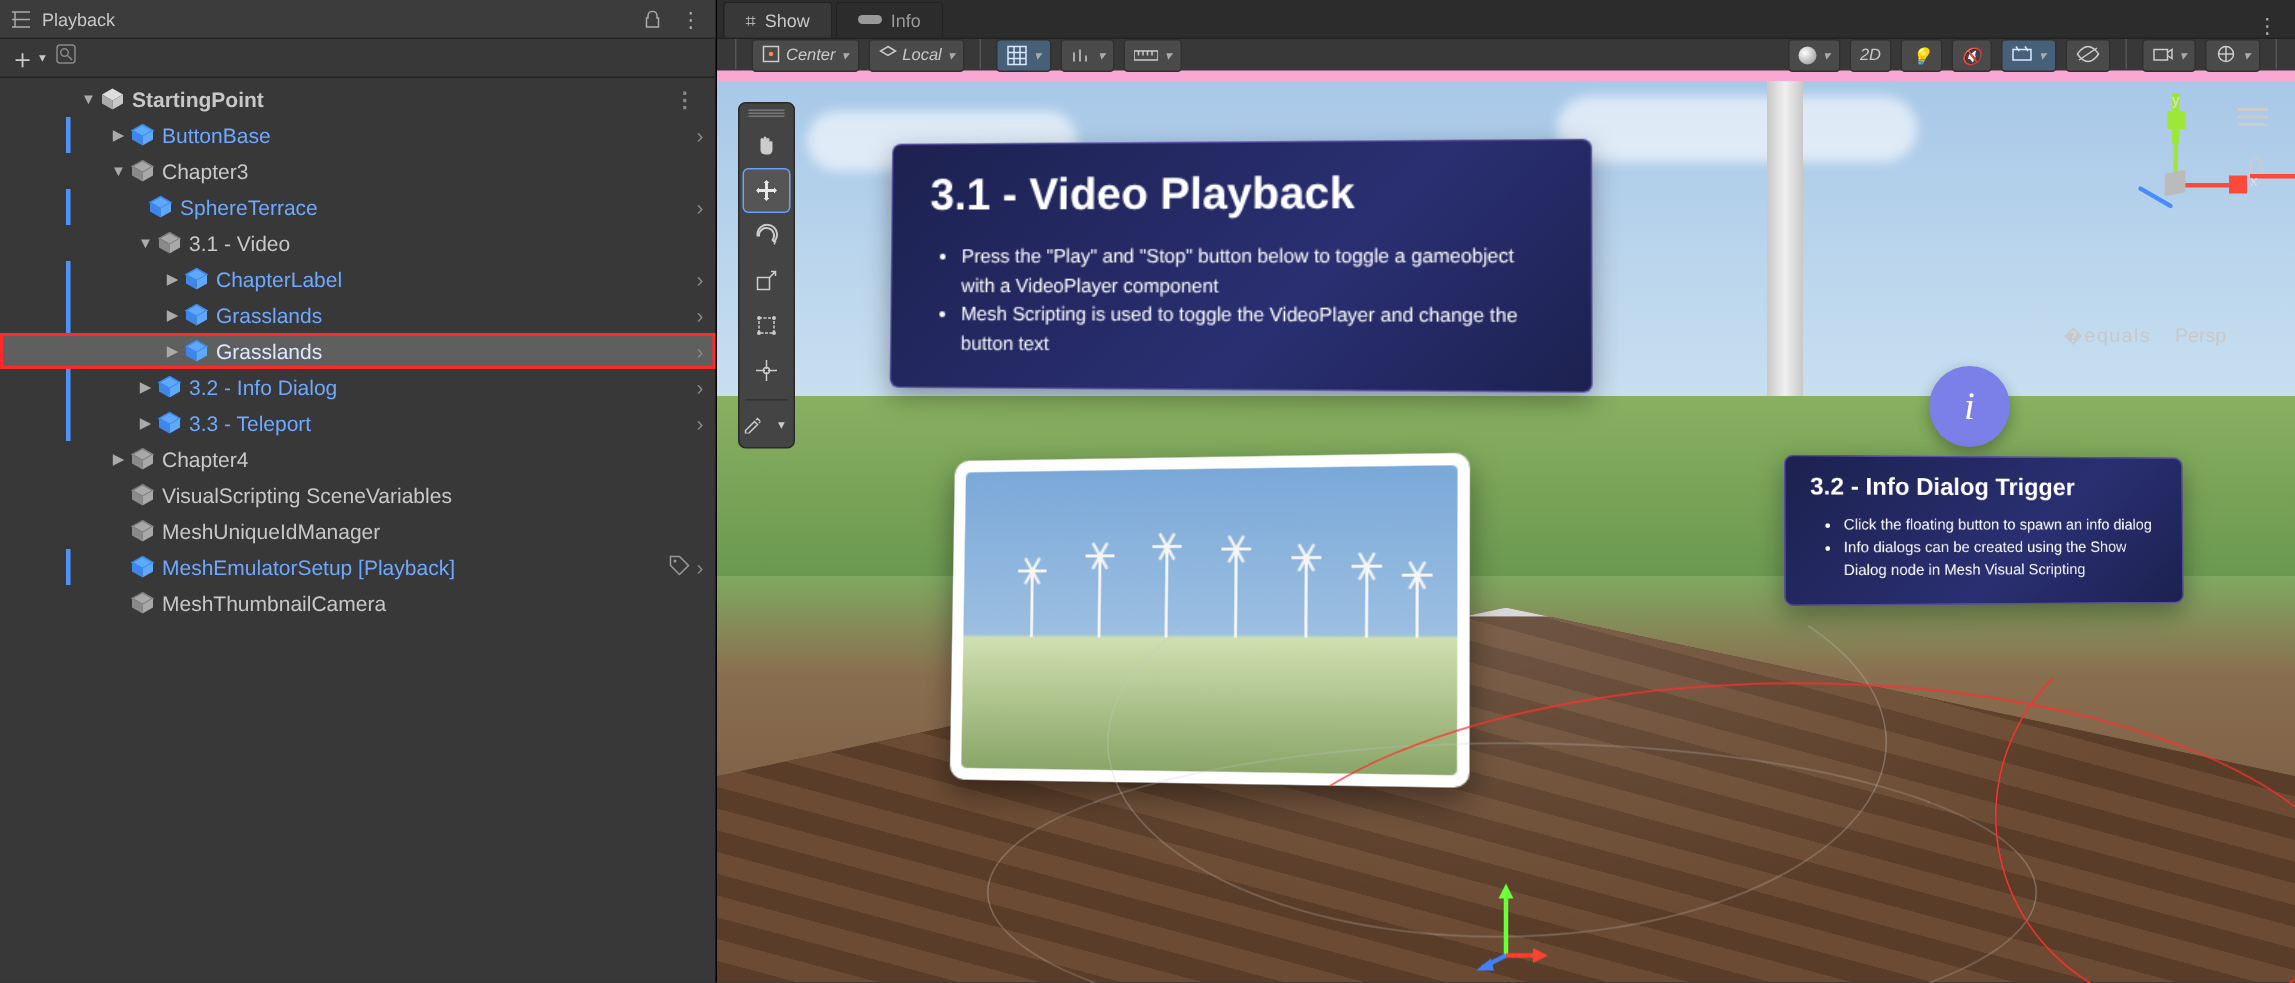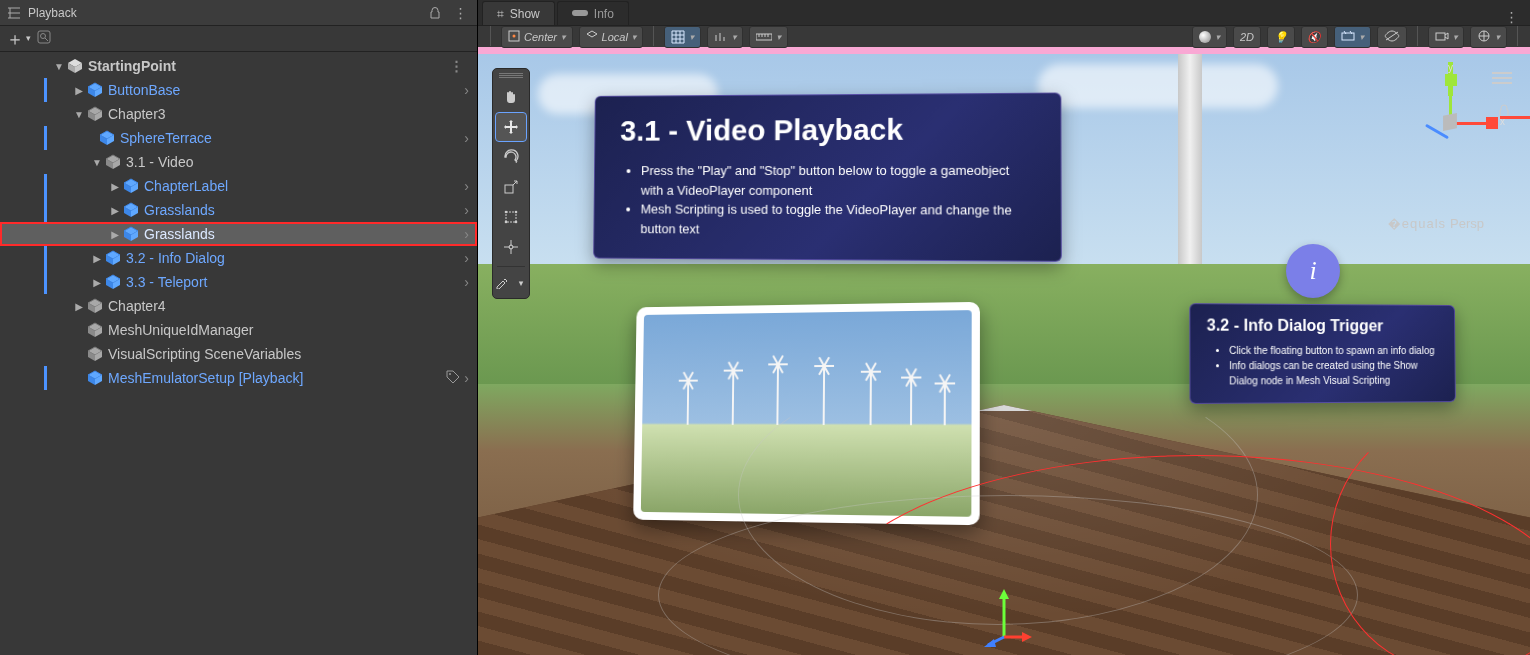--- a/index.html
+++ b/index.html
@@ -279,32 +279,32 @@
     </div>
 
     <div class="hrow" style="padding-left:86px">
       <span class="cube">
           <svg class="cube-ico" viewBox="0 0 16 16">
             <polygon points="8,1 15,5 8,9 1,5" class="cube-grey"></polygon>
             <polygon points="1,5 8,9 8,15 1,11" fill="#8a8a8a"></polygon>
             <polygon points="15,5 8,9 8,15 15,11" fill="#a8a8a8"></polygon>
           </svg>
         </span>
-      <span class="label">MeshUniqueIdManager</span>
+      <span class="label">VisualScripting SceneVariables</span>
     </div>
 
     <div class="hrow" style="padding-left:86px">
       <span class="cube">
           <svg class="cube-ico" viewBox="0 0 16 16">
             <polygon points="8,1 15,5 8,9 1,5" class="cube-grey"></polygon>
             <polygon points="1,5 8,9 8,15 1,11" fill="#8a8a8a"></polygon>
             <polygon points="15,5 8,9 8,15 15,11" fill="#a8a8a8"></polygon>
           </svg>
         </span>
-      <span class="label">VisualScripting SceneVariables</span>
+      <span class="label">MeshUniqueIdManager</span>
     </div>
 
     <div class="hrow" style="padding-left:86px">
       <span class="leftbar blue" style="left:44px"></span>
       <span class="cube">
           <svg class="cube-ico" viewBox="0 0 16 16">
             <polygon points="8,1 15,5 8,9 1,5" class="cube-blue"></polygon>
             <polygon points="1,5 8,9 8,15 1,11" fill="#3d87e8"></polygon>
             <polygon points="15,5 8,9 8,15 15,11" fill="#5fa8ff"></polygon>
           </svg>
@@ -312,20 +312,30 @@
       <span class="label prefab">MeshEmulatorSetup [Playback]</span>
       <span class="tail" style="margin-right:4px;color:#999">
         <svg width="14" height="14" viewBox="0 0 14 14">
             <path d="M1 1h6l6 6-6 6-6-6z" fill="none" stroke="#999"></path>
             <circle cx="4" cy="4" r="1" fill="#999"></circle>
           </svg>
       </span>
       <span class="tail" style="margin-left:0">›</span>
     </div>
 
+    <div class="hrow" style="padding-left:86px">
+      <span class="cube">
+          <svg class="cube-ico" viewBox="0 0 16 16">
+            <polygon points="8,1 15,5 8,9 1,5" class="cube-grey"></polygon>
+            <polygon points="1,5 8,9 8,15 1,11" fill="#8a8a8a"></polygon>
+            <polygon points="15,5 8,9 8,15 15,11" fill="#a8a8a8"></polygon>
+          </svg>
+        </span>
+      <span class="label">MeshThumbnailCamera</span>
+    </div>
   </div>
 </div>
 
 <div class="scene-panel">
   <div class="tabs">
     <div class="tab active">
       <span>⌗</span>
       <span>Show</span>
     </div>
     <div class="tab inactive">
@@ -523,21 +533,21 @@
 
     <div class="card small" style="right:70px; top:250px; width:270px;">
       <h3>3.2 - Info Dialog Trigger</h3>
       <ul>
         <li>Click the floating button to spawn an info dialog</li>
         <li>Info dialogs can be created using the Show Dialog  node in Mesh Visual Scripting</li>
       </ul>
     </div>
 
     <div class="persp-label" style="right:46px; top:160px;">
-      <span style="letter-spacing:1px;margin-right:4px">�equals</span><span>Persp</span>
+      <span style="letter-spacing:1px;margin-right:16px">�equals</span><span>Persp</span>
     </div>
     <div class="lock-ico" style="right:20px; top:50px;">
       <svg width="12" height="14" viewBox="0 0 12 14">
           <path d="M3 6V4a3 3 0 016 0v2h1v7H2V6h1z" fill="none" stroke="#ccc"></path>
         </svg>
     </div>
 
     <div class="gizmo">
       <div class="axis z"></div>
       <div class="axis y"></div>

